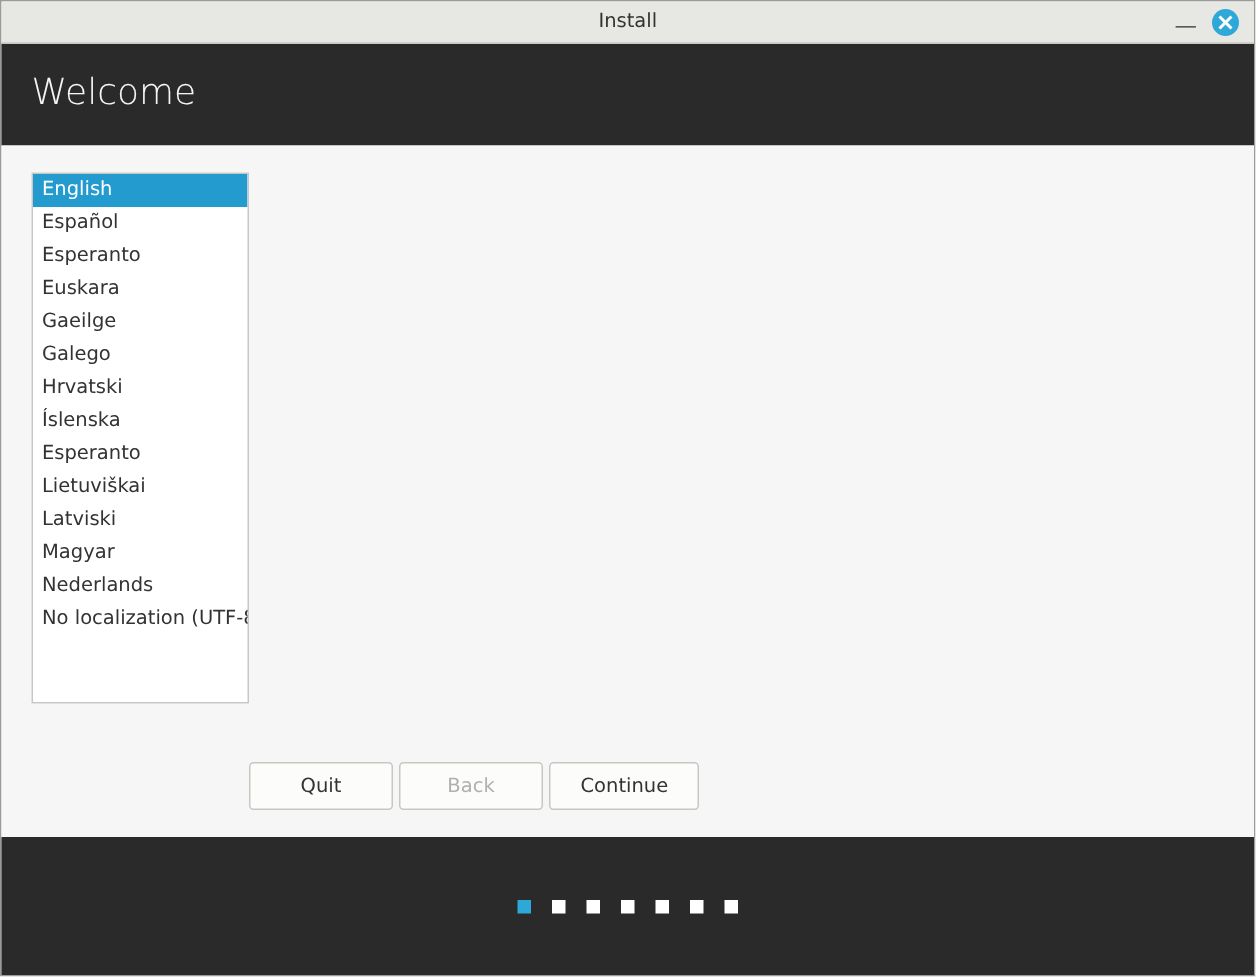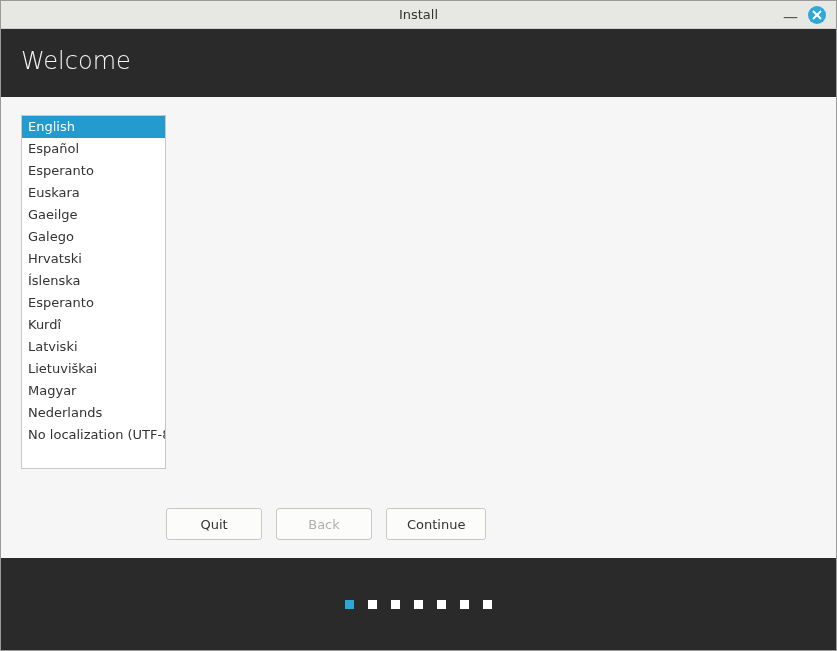--- a/index.html
+++ b/index.html
@@ -38,21 +38,21 @@
     scrollbar-width: thin;
   }
   .lang-box::-webkit-scrollbar { width: 6px; }
   .lang-box::-webkit-scrollbar-thumb { background: #d0d0cc; }
   .lang-item {
     padding: 2px 6px; line-height: 18px; white-space: nowrap; cursor: pointer;
   }
   .lang-item.selected { background: #249bce; color: #fff; }
   .button-row {
     margin-top: auto; margin-bottom: 18px;
-    display: flex; justify-content: flex-end; gap: 14px; align-items: center;
+    display: flex; justify-content: flex-end; gap: 4px; align-items: center;
   }
   .btn {
     min-width: 96px; height: 32px; padding: 0 20px; background: #fcfcfb;
     border: 1px solid #c7c7c3; border-radius: 3px; font-size: 13px; color: #333;
     cursor: pointer; display: flex; align-items: center; justify-content: center;
   }
   .btn.disabled { color: #b0b0ac; cursor: default; }
   .footer {
     height: 92px; background: #2a2a2a; display: flex; align-items: center; justify-content: center;
     gap: 14px;
@@ -86,23 +86,22 @@
     <div class="lang-box" id="lang-box">
         <div class="lang-item selected">English</div>
         <div class="lang-item">Español</div>
         <div class="lang-item">Esperanto</div>
         <div class="lang-item">Euskara</div>
         <div class="lang-item">Gaeilge</div>
         <div class="lang-item">Galego</div>
         <div class="lang-item">Hrvatski</div>
         <div class="lang-item">Íslenska</div>
         <div class="lang-item">Esperanto</div>
-        <div class="lang-item">Kurdî</div>
+        <div class="lang-item">Lietuviškai</div>
         <div class="lang-item">Latviski</div>
-        <div class="lang-item">Lietuviškai</div>
         <div class="lang-item">Magyar</div>
         <div class="lang-item">Nederlands</div>
         <div class="lang-item">No localization (UTF-8)</div>
       </div>
 
     <div class="button-row">
       <div class="btn">Quit</div>
       <div class="btn disabled" id="back-btn">Back</div>
       <div class="btn">Continue</div>
     </div>

